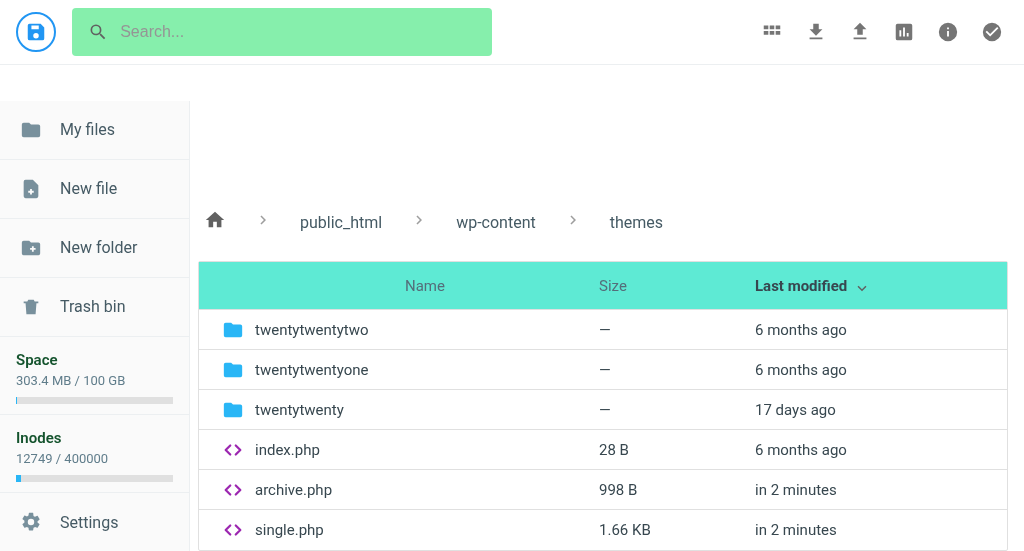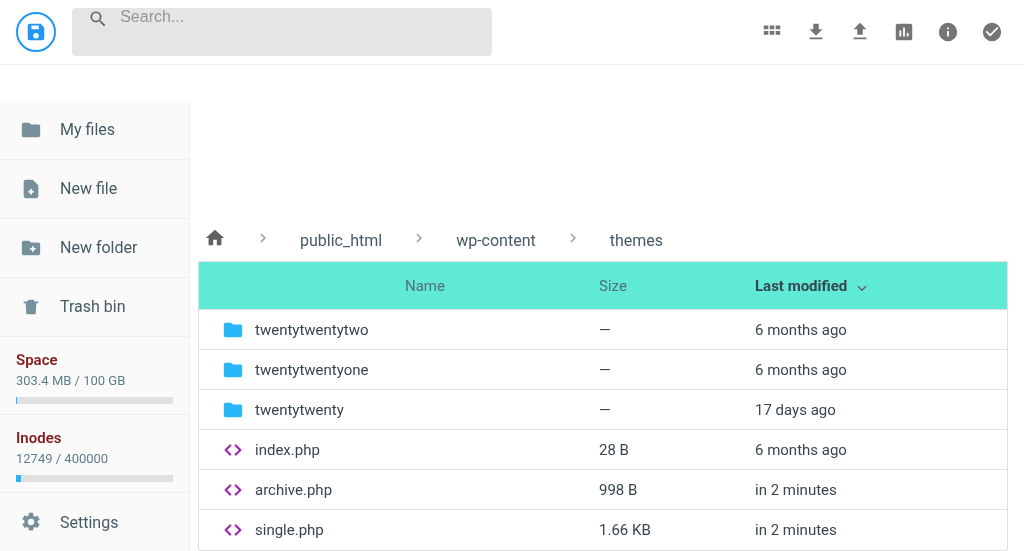--- a/index.html
+++ b/index.html
@@ -1,40 +1,40 @@
 <!DOCTYPE html>
 <html><head>
 <meta charset="utf-8">
 <style>
   * { box-sizing: border-box; margin: 0; padding: 0; }
   html, body { width: 1024px; height: 551px; font-family: -apple-system, BlinkMacSystemFont, "Segoe UI", Roboto, Arial, sans-serif; background: #fff; color: #455a64; overflow: hidden; }
   .topbar { display: flex; align-items: center; height: 64px; padding: 0 20px 0 16px; gap: 16px; }
   .logo { width: 40px; height: 40px; border: 2px solid #2196f3; border-radius: 50%; display: flex; align-items: center; justify-content: center; flex-shrink: 0; }
   .logo svg { width: 22px; height: 22px; }
-  .search-box { flex: 0 0 420px; height: 48px; background: #e5e5e5; border-radius: 4px; display: flex; align-items: flex-start; padding: 0 16px; gap: 12px; }
+  .search-box { flex: 0 0 420px; height: 48px; background: #86efac; border-radius: 4px; display: flex; align-items: center; padding: 0 16px; gap: 12px; }
   .search-box svg { width: 22px; height: 22px; fill: #616161; }
   .search-box input { border: 0; background: transparent; font-size: 16px; color: #757575; outline: none; width: 100%; }
   .search-box input::placeholder { color: #959595; }
   .top-spacer { flex: 1; }
   .top-actions { display: flex; gap: 20px; align-items: center; }
   .top-actions .tbtn { width: 24px; height: 24px; display: flex; align-items: center; justify-content: center; cursor: pointer; }
   .top-actions svg { width: 22px; height: 22px; fill: #757575; }
 
   .body { display: flex; height: calc(551px - 64px); border-top: 1px solid #eceff1; align-items: flex-end; }
   .sidebar { width: 190px; flex-shrink: 0; display: flex; flex-direction: column; border-right: 1px solid #eceff1; background: #fafafa; }
   .nav-item { display: flex; align-items: center; gap: 18px; padding: 18px 20px; font-size: 16px; color: #455a64; cursor: pointer; border-bottom: 1px solid #eceff1; }
   .nav-item svg { width: 22px; height: 22px; fill: #78909c; flex-shrink: 0; }
   .space-block { padding: 14px 16px 10px; border-bottom: 1px solid #eceff1; }
-  .space-block .lbl { font-size: 15px; color: #7f1d1d; font-weight: 600; margin-bottom: 4px; }
+  .space-block .lbl { font-size: 15px; color: #14532d; font-weight: 600; margin-bottom: 4px; }
   .space-block .val { font-size: 13px; color: #607d8b; margin-bottom: 8px; line-height: 1.25; }
   .bar { width: 100%; height: 7px; background: #e0e0e0; position: relative; }
   .bar .fill { position: absolute; left: 0; top: 0; bottom: 0; background: #29b6f6; }
 
   .main { flex: 1; padding: 18px 16px 0 8px; overflow: auto; }
-  .breadcrumb { display: flex; align-items: center; gap: 28px; font-size: 16px; color: #455a64; margin-bottom: 8px; padding-left: 6px; }
+  .breadcrumb { display: flex; align-items: center; gap: 28px; font-size: 16px; color: #455a64; margin-bottom: 26px; padding-left: 6px; }
   .breadcrumb .home svg { width: 22px; height: 22px; fill: #616161; }
   .breadcrumb .sep svg { width: 18px; height: 18px; fill: #9e9e9e; }
   .breadcrumb span.crumb { cursor: pointer; }
 
   .table { border: 1px solid #e0e0e0; border-radius: 2px; }
   .row { display: flex; align-items: center; height: 40px; border-bottom: 1px solid #e0e0e0; padding: 0 12px; font-size: 15px; color: #37474f; }
   .row:last-child { border-bottom: 0; }
   .row.header { background: #5eead4; color: #546e7a; font-weight: 400; height: 48px; border-bottom: 1px solid #e0e0e0; }
   .row.header .col-mod { font-weight: 700; color: #37474f; display: flex; align-items: center; gap: 6px; }
   .row.header .col-mod svg { width: 18px; height: 18px; fill: #616161; }

